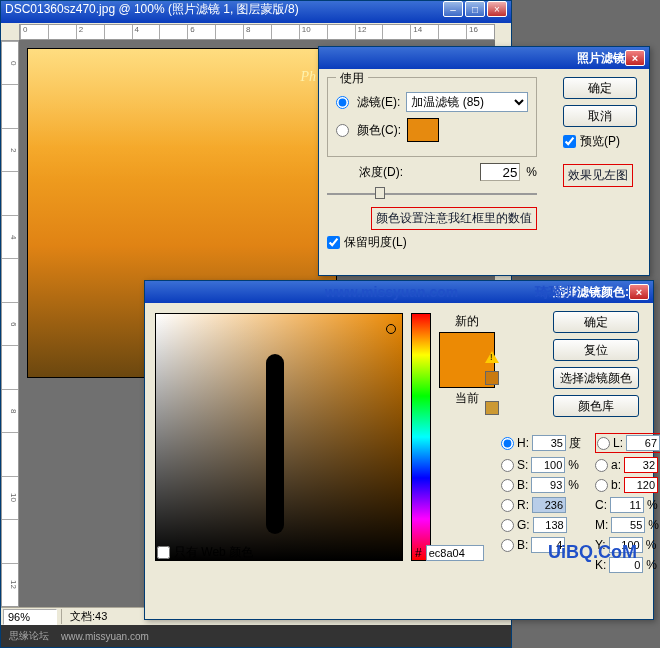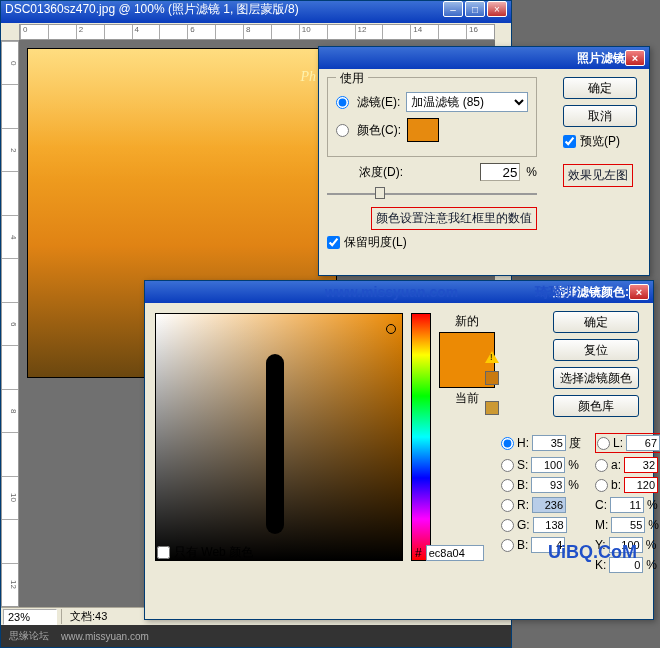--- a/index.html
+++ b/index.html
@@ -138,21 +138,21 @@
       <span>10</span>
       <span></span>
       <span>12</span>
   </div>
   <div class="canvas-area">
     <div class="image">
       <div class="watermark">Ph</div>
     </div>
   </div>
   <div class="status-bar">
-    <div class="zoom">23%</div>
+    <div class="zoom">96%</div>
     <div class="doc-info">文档:43</div>
   </div>
   <div class="footer">
     <span>思缘论坛</span>
     <span>www.missyuan.com</span>
   </div>
 </div>
 
 <div class="dialog dlg-photo">
   <div class="dlg-titlebar">

